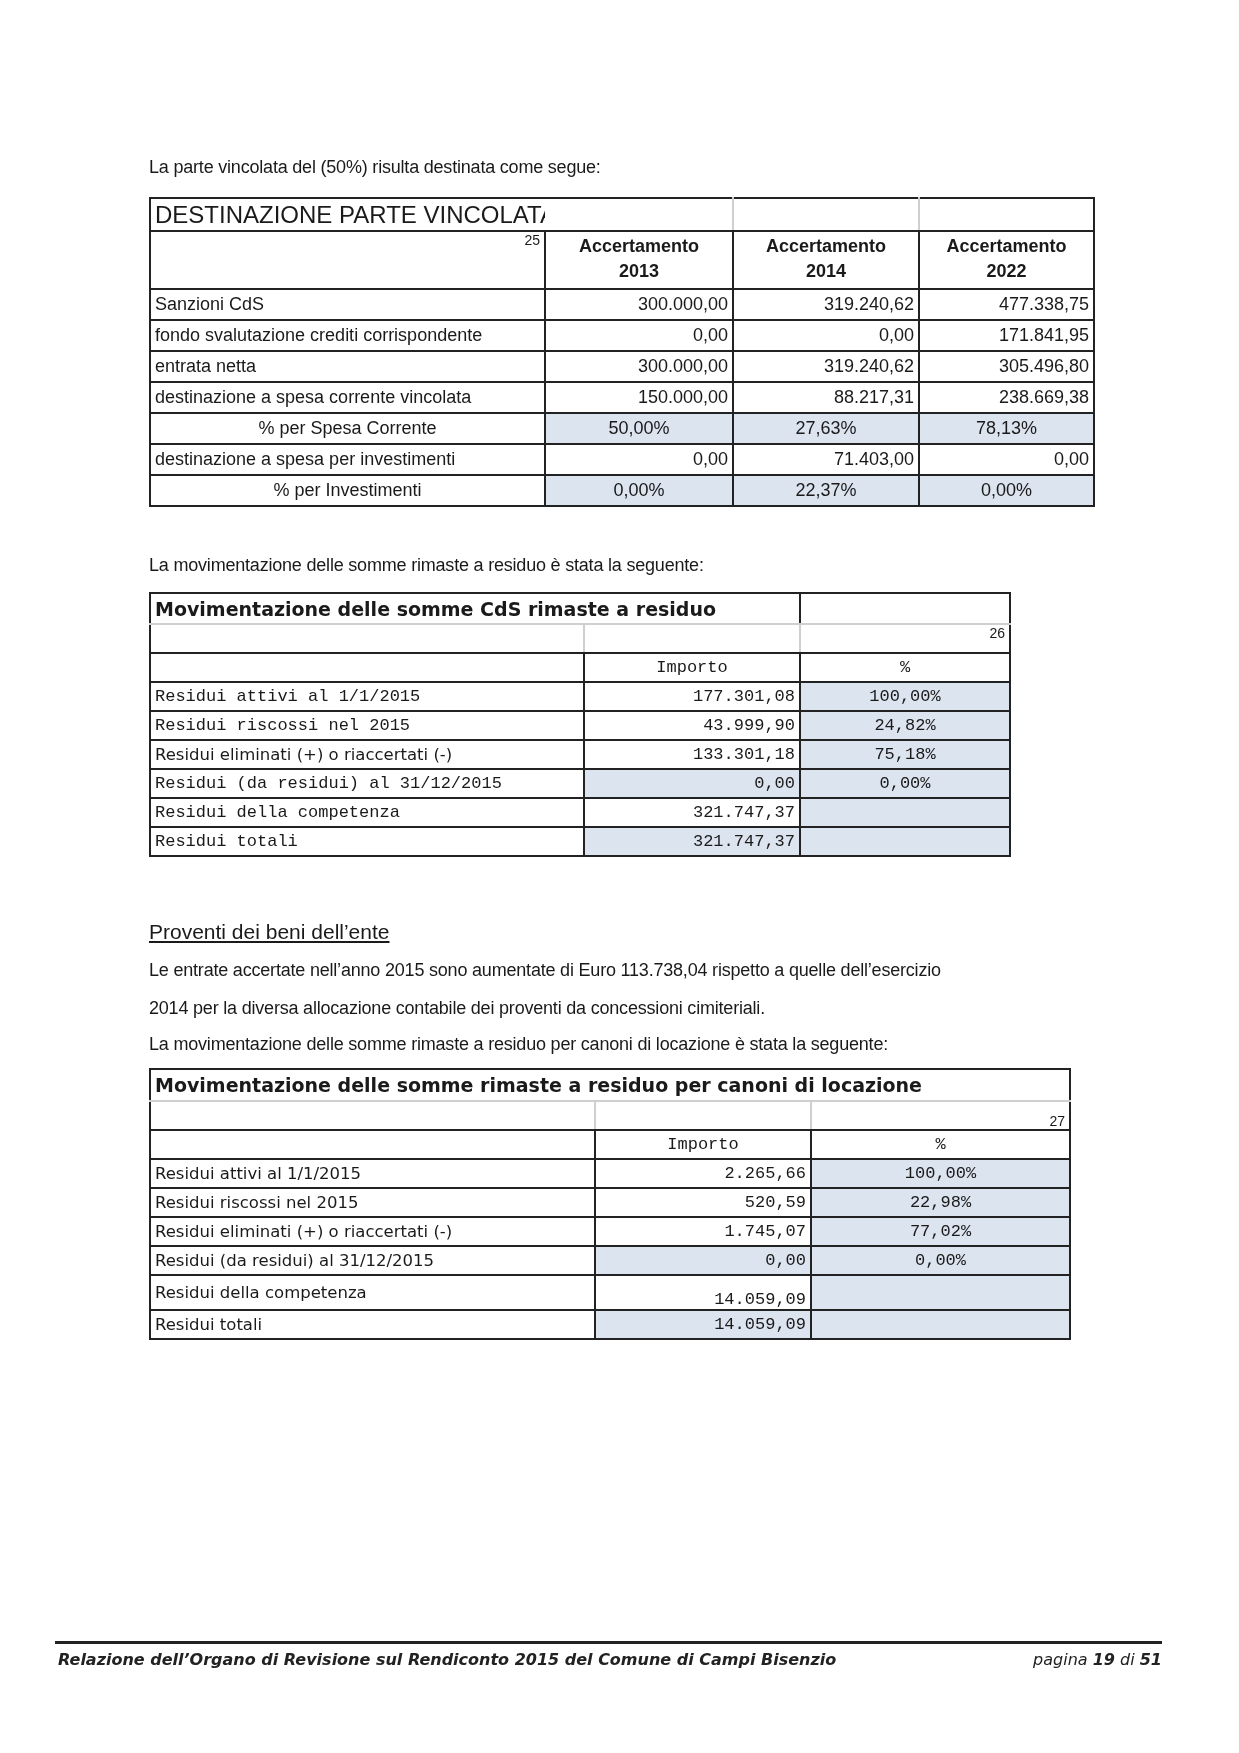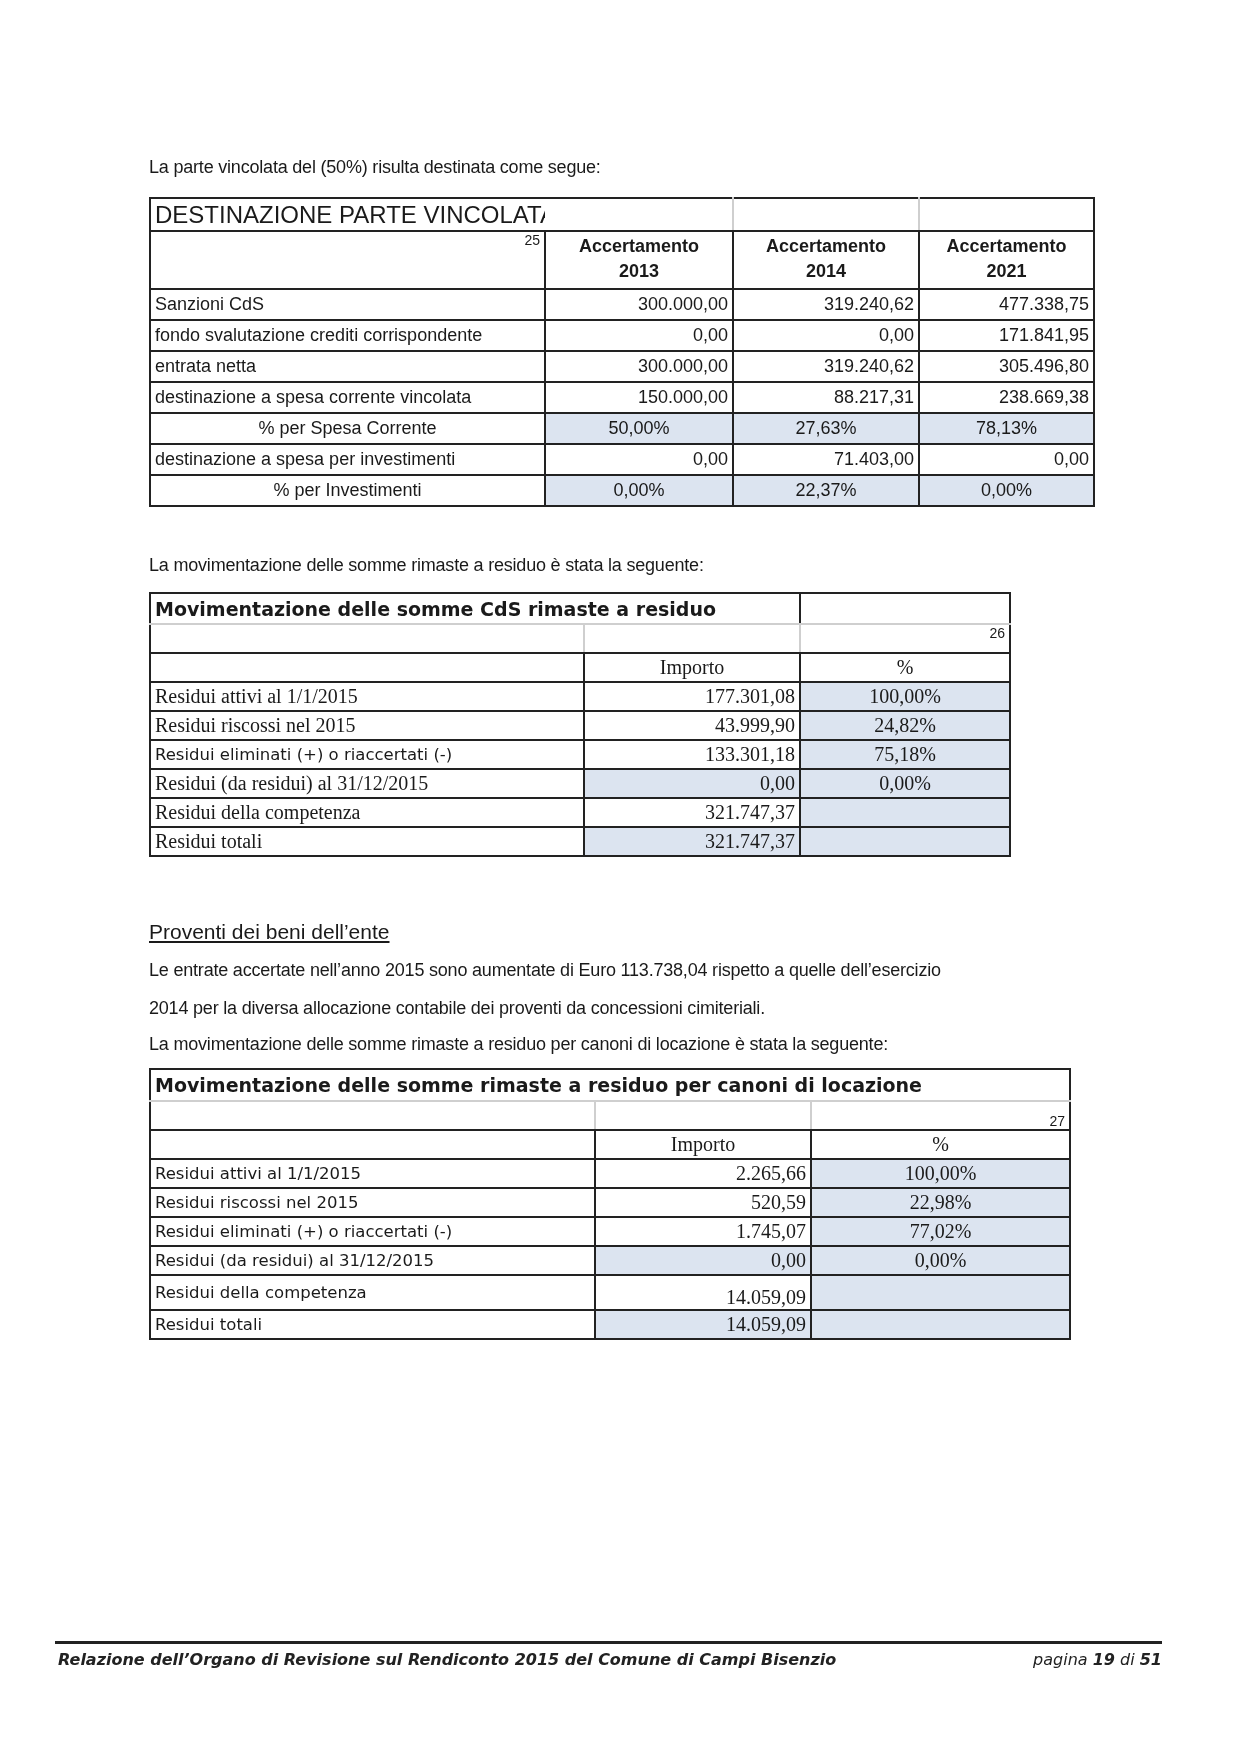--- a/index.html
+++ b/index.html
@@ -9,21 +9,21 @@
   table { border-collapse:collapse; position:absolute; table-layout:fixed; }
   td { border:2px solid #222; padding:0 4px; font-size:18px; white-space:nowrap; overflow:hidden; }
   .shade { background:#dce4f0;margin-top:23px; }
   .r { text-align:right; }
   .c { text-align:center; }
   .light { border-color:#cfcfcf; }
   .t1 td { height:29px; font-size:18px; }
   .t1 .title { font-size:24px; height:31px; }
   .t1 .hdr { font-weight:bold; font-size:18px; line-height:25px; height:54px; text-align:center; vertical-align:top; padding-top:2px; }
   .t2 td, .t3 td { height:27px; font-family:"DejaVu Sans", sans-serif; font-size:16.5px; }
-  .t2 td.n, .t3 td.n { font-family:Liberation Serif, serif; font-size:20px; }
+  .t2 td.n, .t3 td.n { font-family:Liberation Mono, monospace; font-size:17px; }
   .boldtitle { font-weight:bold; font-size:19px !important; }
   .small { font-size:14px !important; font-family:"Liberation Sans", sans-serif !important; }
   .footer-line { position:absolute; left:55px; top:1641px; width:1107px; height:3px; background:#222; }
   .footer { position:absolute; top:1650px; font-family:"DejaVu Sans", sans-serif; font-style:italic; font-size:16px; color:#222; }
 </style>
 </head>
 <body>
 
 <div class="abs para" style="left:149px;top:157px;">La parte vincolata del (50%) risulta destinata come segue:</div>
 
@@ -46,21 +46,21 @@
     <td class="hdr">
           <div>Accertamento</div>
           <div>2013</div>
         </td>
     <td class="hdr">
           <div>Accertamento</div>
           <div>2014</div>
         </td>
     <td class="hdr">
           <div>Accertamento</div>
-          <div>2021</div>
+          <div>2022</div>
         </td>
   </tr>
   <tr>
     <td>Sanzioni CdS</td>
     <td class="r">300.000,00</td>
     <td class="r">319.240,62</td>
     <td class="r">477.338,75</td>
   </tr>
   <tr>
     <td>fondo svalutazione crediti corrispondente</td>

